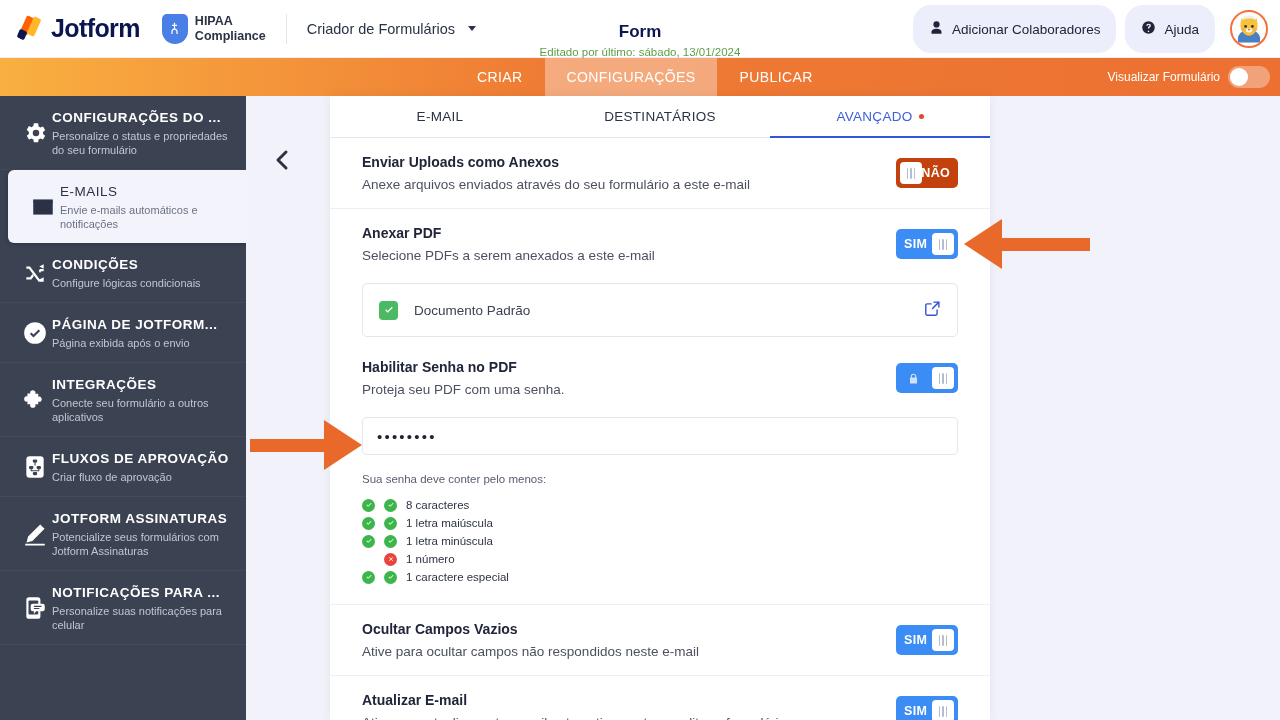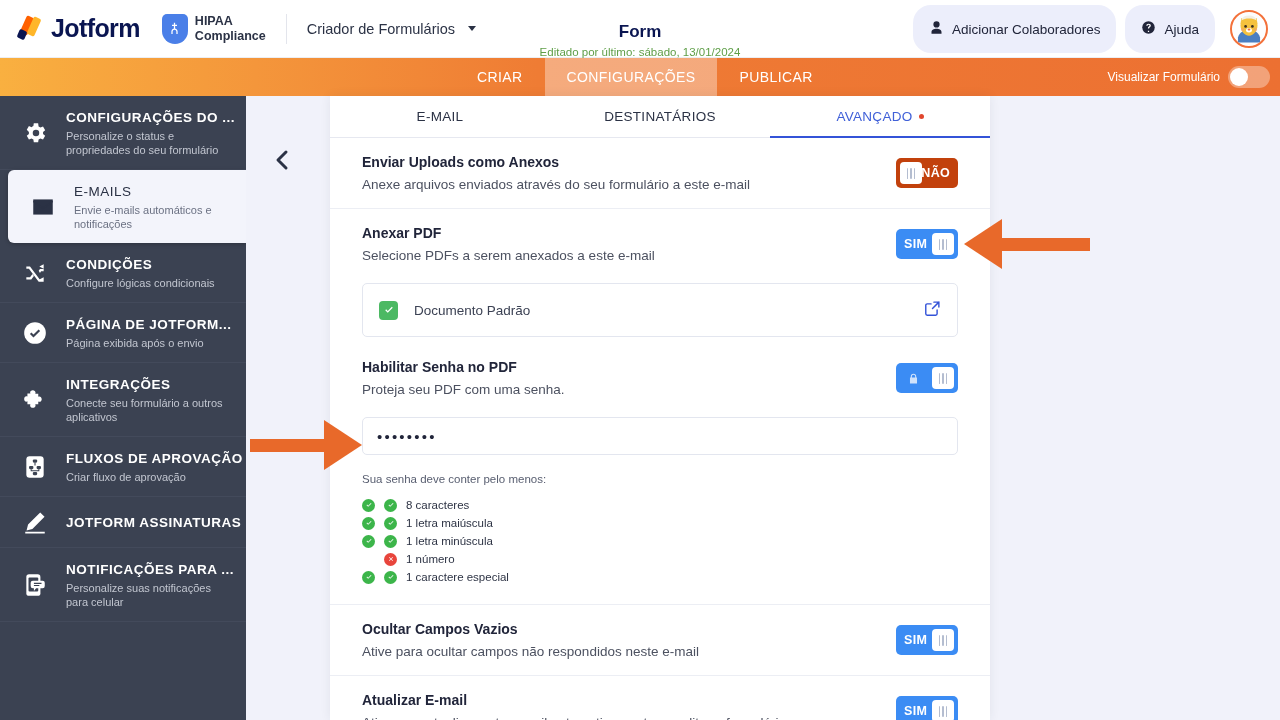--- a/index.html
+++ b/index.html
@@ -93,21 +93,21 @@
     position: absolute; top: 2px; left: 2px; width: 18px; height: 18px;
     background: #fff; border-radius: 50%;
   }
 
   
   .sidebar {
     position: absolute; top: 96px; left: 0; width: 246px; height: 624px;
     background: #3b4252; overflow: hidden;
   }
   .side-item {
-    display: flex; align-items: center; gap: 14px;
+    display: flex; align-items: center; 
     padding: 12px 14px 12px 18px; position: relative;
     border-bottom: 1px solid #434a5b; cursor: pointer;
   }
   .side-icon { width: 34px; flex: none; display: flex; align-items: center; justify-content: center; }
   .side-icon svg { width: 26px; height: 26px; }
   .side-text { min-width: 0; }
   .side-title {
     font-size: 13.5px; font-weight: bold; color: #fff; letter-spacing: .5px;
     white-space: nowrap; overflow: hidden; text-overflow: ellipsis;
   }
@@ -403,20 +403,21 @@
     </div>
 
     <div class="side-item">
       <span class="side-icon">
         <svg viewBox="0 0 24 24">
             <path fill="#fff" d="M16.8 3.2l4 4L9.6 18.4l-5.4 1.4 1.4-5.4zM3 21h18v1.6H3z"></path>
           </svg>
       </span>
       <span class="side-text">
         <span class="side-title">JOTFORM ASSINATURAS</span>
+        <span class="side-desc" style="display:block">Potencialize seus formulários com Jotform Assinaturas</span>
       </span>
     </div>
 
     <div class="side-item">
       <span class="side-icon">
         <svg viewBox="0 0 24 24">
             <rect x="4" y="2" width="13" height="20" rx="2.5" fill="#fff"></rect>
             <rect x="6" y="5" width="9" height="13" rx="1" fill="#3b4252"></rect>
             <path fill="#fff" d="M10 15h9a2 2 0 0 0 2-2v-3a2 2 0 0 0-2-2h-9a2 2 0 0 0-2 2v3a2 2 0 0 0 2 2zm1 2.5L13 15h-2z"></path>
             <path stroke="#3b4252" stroke-width="1" d="M11 10.5h7M11 12.5h5"></path>

